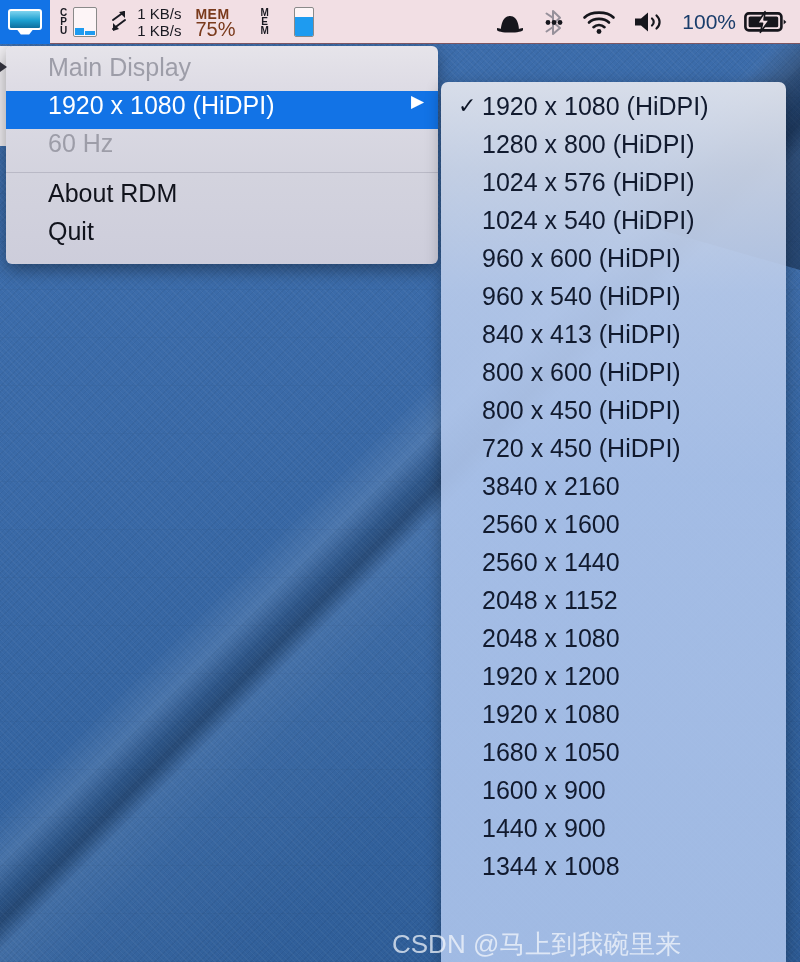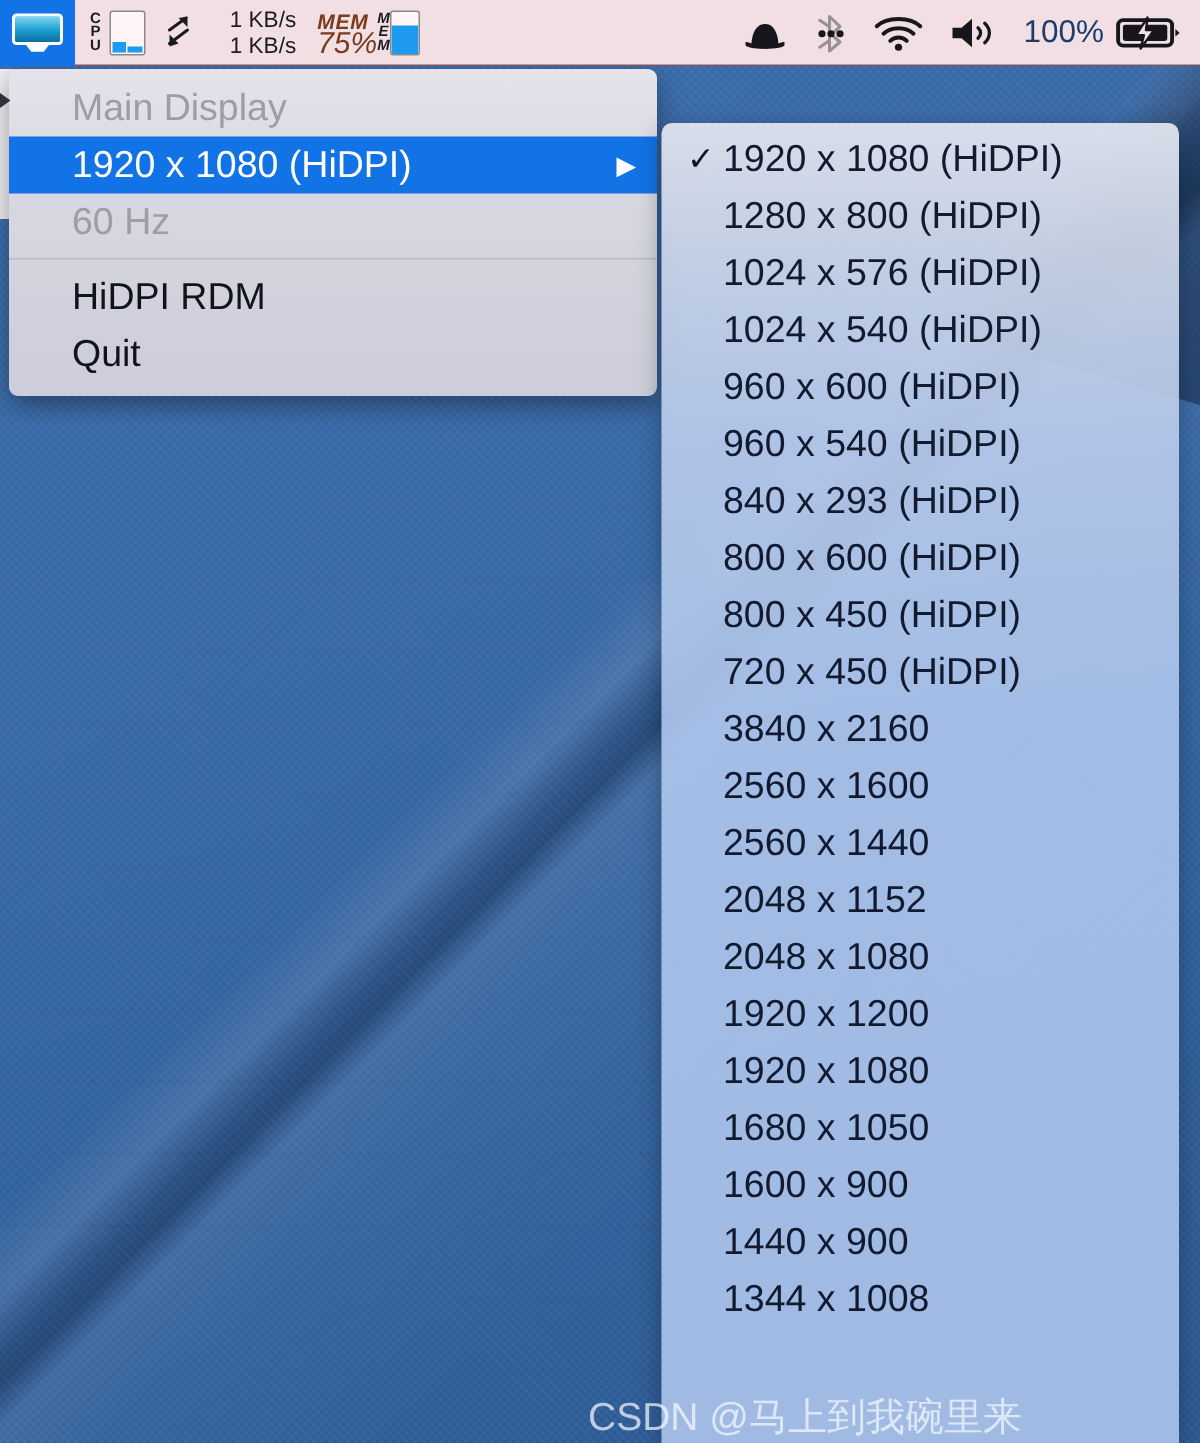--- a/index.html
+++ b/index.html
@@ -151,21 +151,21 @@
     background: linear-gradient(180deg, #e6e4ea 0%, #dedce5 18%, #d3d3de 60%, #cdcddb 100%);
     border-radius: 6px;
     box-shadow: 0 6px 18px rgba(0,0,0,.38);
     padding: 7px 0 9px 0;
     box-sizing: border-box;
     z-index: 25;
   }
   .menu-row {
     height: 38px;
     display: flex;
-    align-items: center;
+    align-items: flex-start;
     padding: 0 14px 0 42px;
     box-sizing: border-box;
     font-size: 25px;
     color: #11131c;
     white-space: nowrap;
   }
   .menu-row.disabled { color: #9d9da8; }
   .menu-row.selected {
     background: #1273e6;
     color: #ffffff;
@@ -272,38 +272,38 @@
     </div>
 
     <div class="mb-item" style="gap:6px;padding-left:10px;">
       <div class="vert-letters">C<br>P<br>U</div>
       <div class="gauge">
         <div class="fill-a" style="height:7px;"></div>
         <div class="fill-b" style="height:4px;"></div>
       </div>
     </div>
 
-    <div class="mb-item" style="gap:24px;padding-left:4px;">
+    <div class="mb-item" style="gap:8px;padding-left:4px;">
       <div class="arrows-icon">
         <svg width="20" height="26" viewBox="0 0 20 26">
           <g stroke="#1a1a22" stroke-width="2" fill="none" stroke-linecap="round">
             <line x1="4" y1="11" x2="15" y2="3"></line>
             <line x1="16" y1="11" x2="4" y2="20"></line>
           </g>
           <polygon points="16,2 16,9 10,3" fill="#1a1a22"></polygon>
           <polygon points="4,22 4,14 10,20" fill="#1a1a22"></polygon>
         </svg>
       </div>
       <div class="net-rates">
         <div>1 KB/s</div>
         <div>1 KB/s</div>
       </div>
     </div>
 
-    <div class="mb-item" style="gap:0;padding-left:6px;font-style:italic;">
+    <div class="mb-item" style="gap:25px;padding-left:6px;">
       <div class="mem-block">
         <div class="mem-label">MEM</div>
         <div class="mem-pct">75%</div>
       </div>
       <div class="vert-letters">M<br>E<br>M</div>
       <div class="gauge" style="width:20px;">
         <div class="fill-full" style="height:19px;"></div>
       </div>
     </div>
 
@@ -371,21 +371,21 @@
       <span class="submenu-arrow">▶</span>
     </div>
 
     <div class="menu-row disabled">
       <span>60 Hz</span>
     </div>
 
     <div class="menu-sep"></div>
 
     <div class="menu-row">
-      <span>HiDPI RDM</span>
+      <span>About RDM</span>
     </div>
 
     <div class="menu-row">
       <span>Quit</span>
     </div>
 
   </div>
 
   <div id="submenu">
       <div class="sub-row">
@@ -407,21 +407,21 @@
       <div class="sub-row">
         <span class="sub-check"></span>
         <span class="sub-label">960 x 600 (HiDPI)</span>
       </div>
       <div class="sub-row">
         <span class="sub-check"></span>
         <span class="sub-label">960 x 540 (HiDPI)</span>
       </div>
       <div class="sub-row">
         <span class="sub-check"></span>
-        <span class="sub-label">840 x 293 (HiDPI)</span>
+        <span class="sub-label">840 x 413 (HiDPI)</span>
       </div>
       <div class="sub-row">
         <span class="sub-check"></span>
         <span class="sub-label">800 x 600 (HiDPI)</span>
       </div>
       <div class="sub-row">
         <span class="sub-check"></span>
         <span class="sub-label">800 x 450 (HiDPI)</span>
       </div>
       <div class="sub-row">

